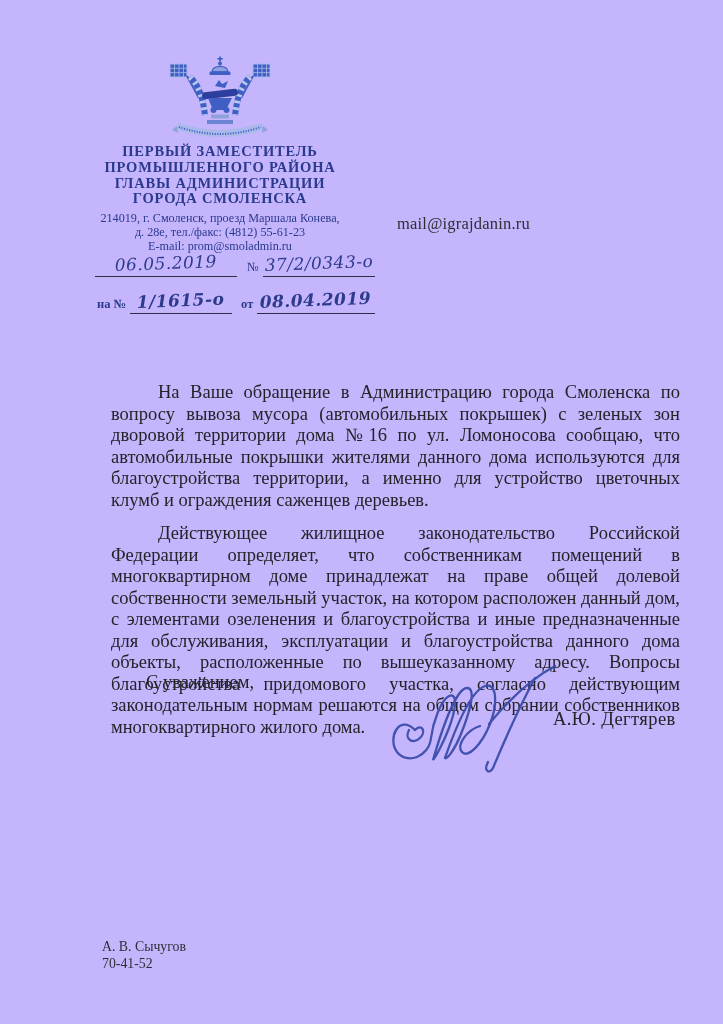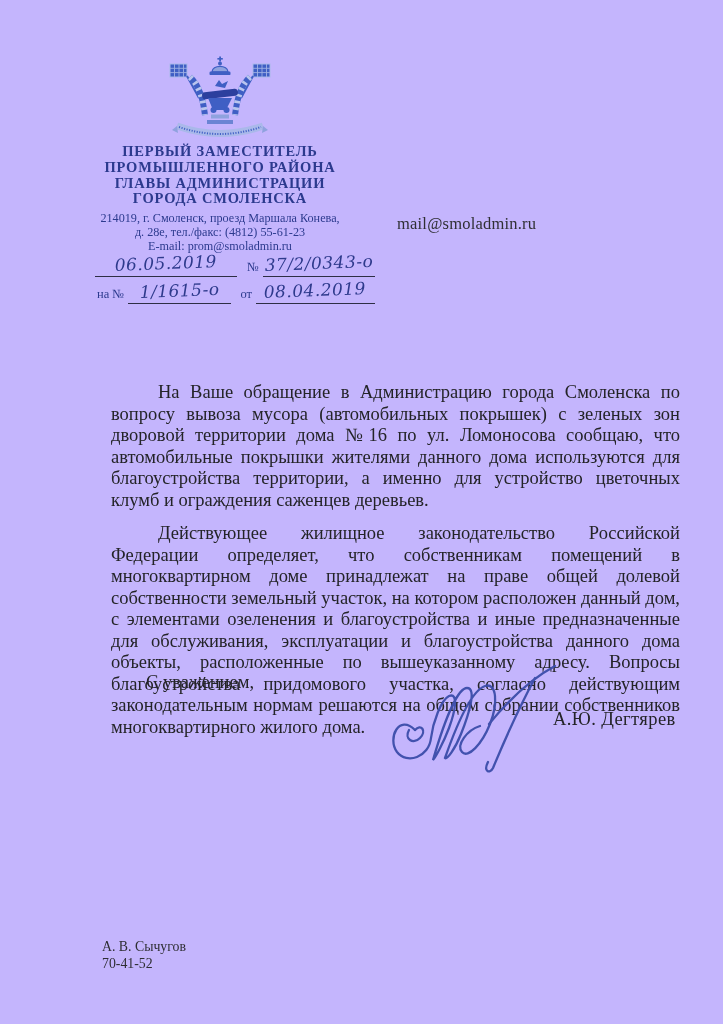--- a/index.html
+++ b/index.html
@@ -24,21 +24,21 @@
   .lh-addr{
     margin-top:5px;
     color:#2c3a8e;font-size:12.2px;line-height:13.8px;
   }
   
   .ref{
     position:absolute;left:95px;top:256px;width:280px;
     font-size:12.5px;color:#2c3a8e;
   }
   .ref-row{display:flex;align-items:flex-end;}
-  .ref-row + .ref-row{margin-top:6px;}
+  .ref-row + .ref-row{margin-top:16px;font-weight:bold;}
   .uwrap{
     display:inline-block;text-align:center;
     border-bottom:1.4px solid #2e2e44;
     padding-bottom:1px;
   }
   .hw{
     display:inline-block;
     font-family:"DejaVu Serif", serif;
     font-style:italic;
     font-size:17px;line-height:18px;
@@ -155,21 +155,21 @@
       <span class="uwrap" style="width:104px;">
         <span class="hw">1/1615-о</span>
       </span>
       <span class="ref-label" style="padding-left:9px;">от</span>
       <span class="uwrap" style="width:120px;">
         <span class="hw">08.04.2019</span>
       </span>
     </div>
   </div>
 
-  <div class="recipient">mail@smoladmin.ru</div>
+  <div class="recipient">mail@igrajdanin.ru</div>
 
   <div class="letter-body">
     <p>На Ваше обращение в Администрацию города Смоленска по вопросу вывоза мусора (автомобильных покрышек) с зеленых зон дворовой территории дома №16 по ул. Ломоносова сообщаю, что автомобильные покрышки жителями данного дома используются для благоустройства территории, а именно для устройство цветочных клумб и  ограждения саженцев деревьев.</p>
     <p>Действующее жилищное законодательство Российской Федерации определяет, что собственникам помещений в многоквартирном доме принадлежат на праве общей долевой собственности земельный участок, на котором расположен данный дом, с элементами озеленения и благоустройства и иные предназначенные для обслуживания, эксплуатации и благоустройства данного дома объекты, расположенные по вышеуказанному адресу. Вопросы благоустройства придомового участка, согласно действующим законодательным нормам решаются на общем собрании собственников многоквартирного жилого дома.</p>
   </div>
 
   <div class="closing">С уважением,</div>
 
   <svg class="signature-svg" width="178" height="132" viewBox="0 0 178 132">
     <g fill="none" stroke="#3c4daa" stroke-width="2.3" stroke-linecap="round" opacity="0.95">

